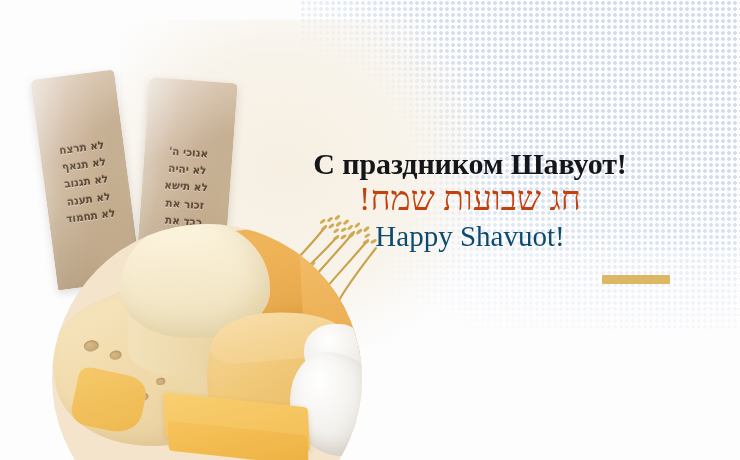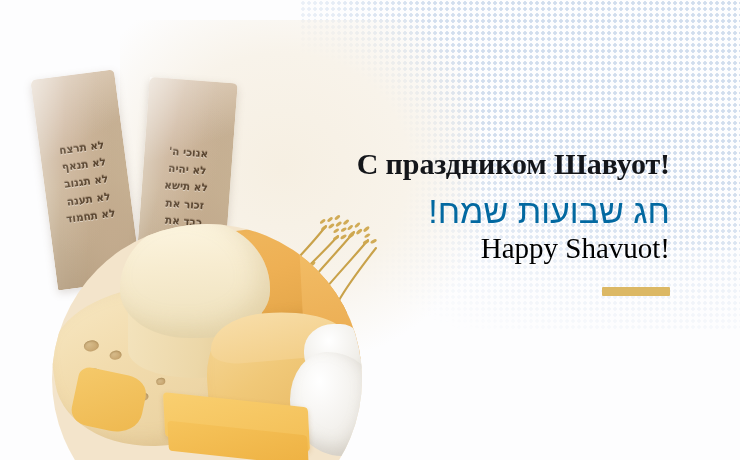--- a/index.html
+++ b/index.html
@@ -197,47 +197,47 @@
     left:252px;top:100px;width:62px;height:56px;
     background:radial-gradient(ellipse at 40% 30%, #ffffff 0%, #f0eee9 60%, #ddd8cf 100%);
     border-radius:50% 44% 56% 50% / 50% 56% 44% 50%;
   }
 
   
   .copy{
     position:absolute;
     right:70px;top:148px;
     width:400px;
-    text-align:right;
+    text-align:center;
   }
   .t-ru{
     font-family:"Liberation Serif", serif;
     font-weight:700;
     font-size:30px;
     line-height:1.06;
     color:#14161a;
     letter-spacing:-0.1px;
     white-space:nowrap;
   }
   .t-he{
     direction:rtl;
-    font-family:Liberation Sans, sans-serif;
+    font-family:Liberation Serif, serif;
     font-weight:400;
     font-size:34px;
     line-height:1.12;
-    color:#0369a1;
-    margin-top:12px;
+    color:#c2410c;
+    margin-top:0;
     white-space:nowrap;
   }
   .t-en{
     font-family:"Liberation Serif", serif;
     font-weight:400;
     font-size:29px;
     line-height:1.1;
-    color:#000000;
+    color:#0c4a6e;
     margin-top:3px;
     white-space:nowrap;
   }
   .gold-rule{
     margin-top:22px;
     margin-left:auto;
     width:68px;height:9px;
     background:#dcb864;
     border-radius:1px;
   }

